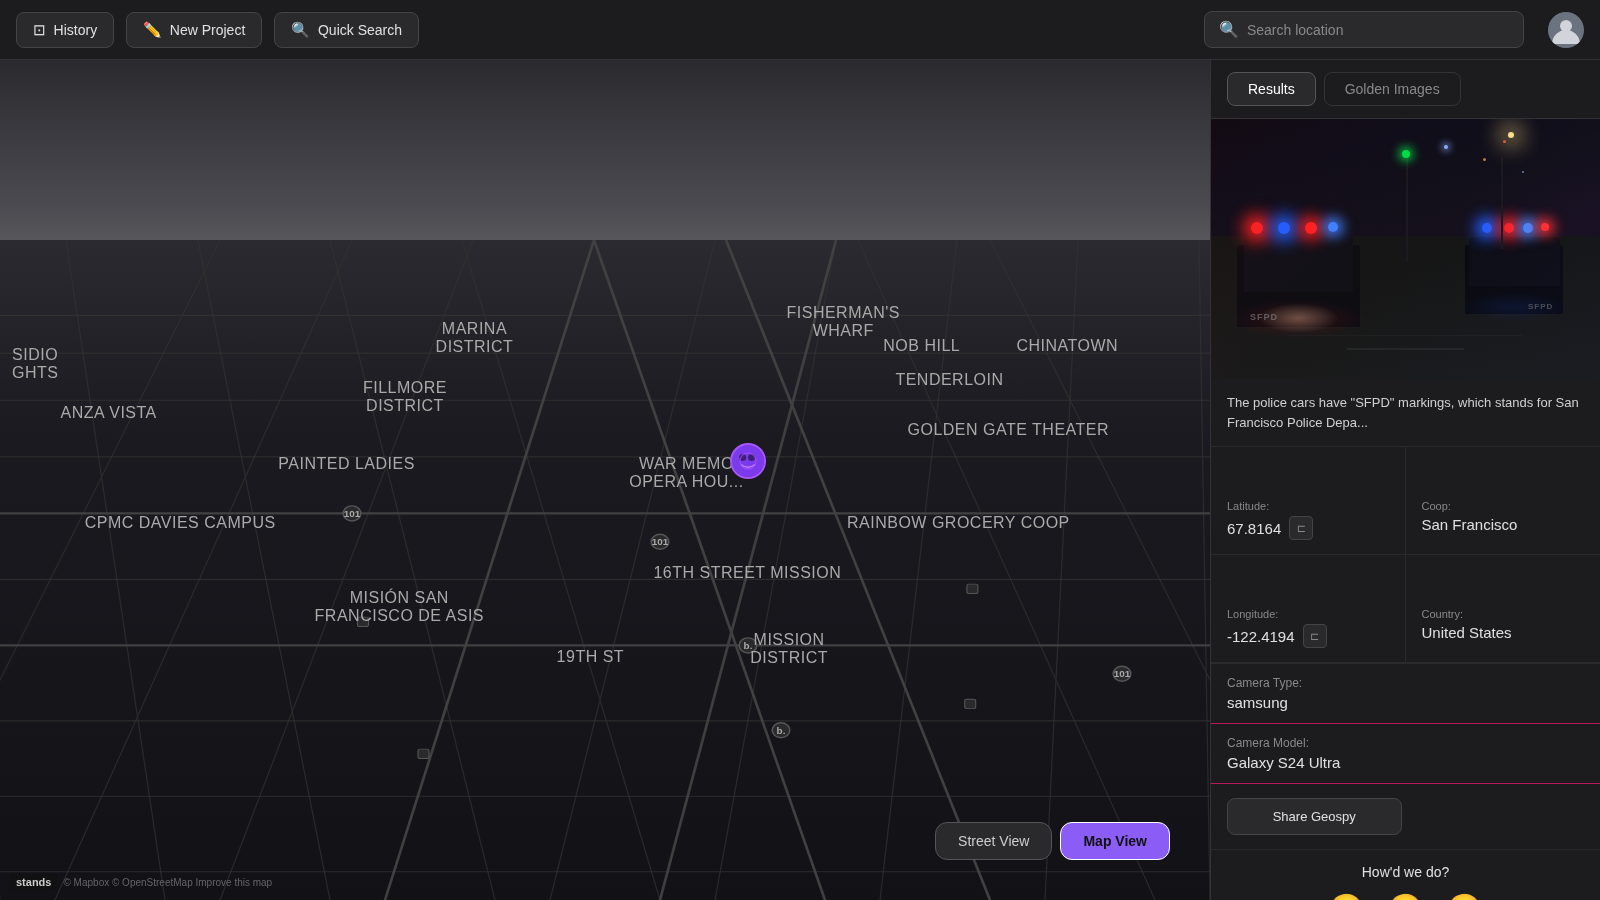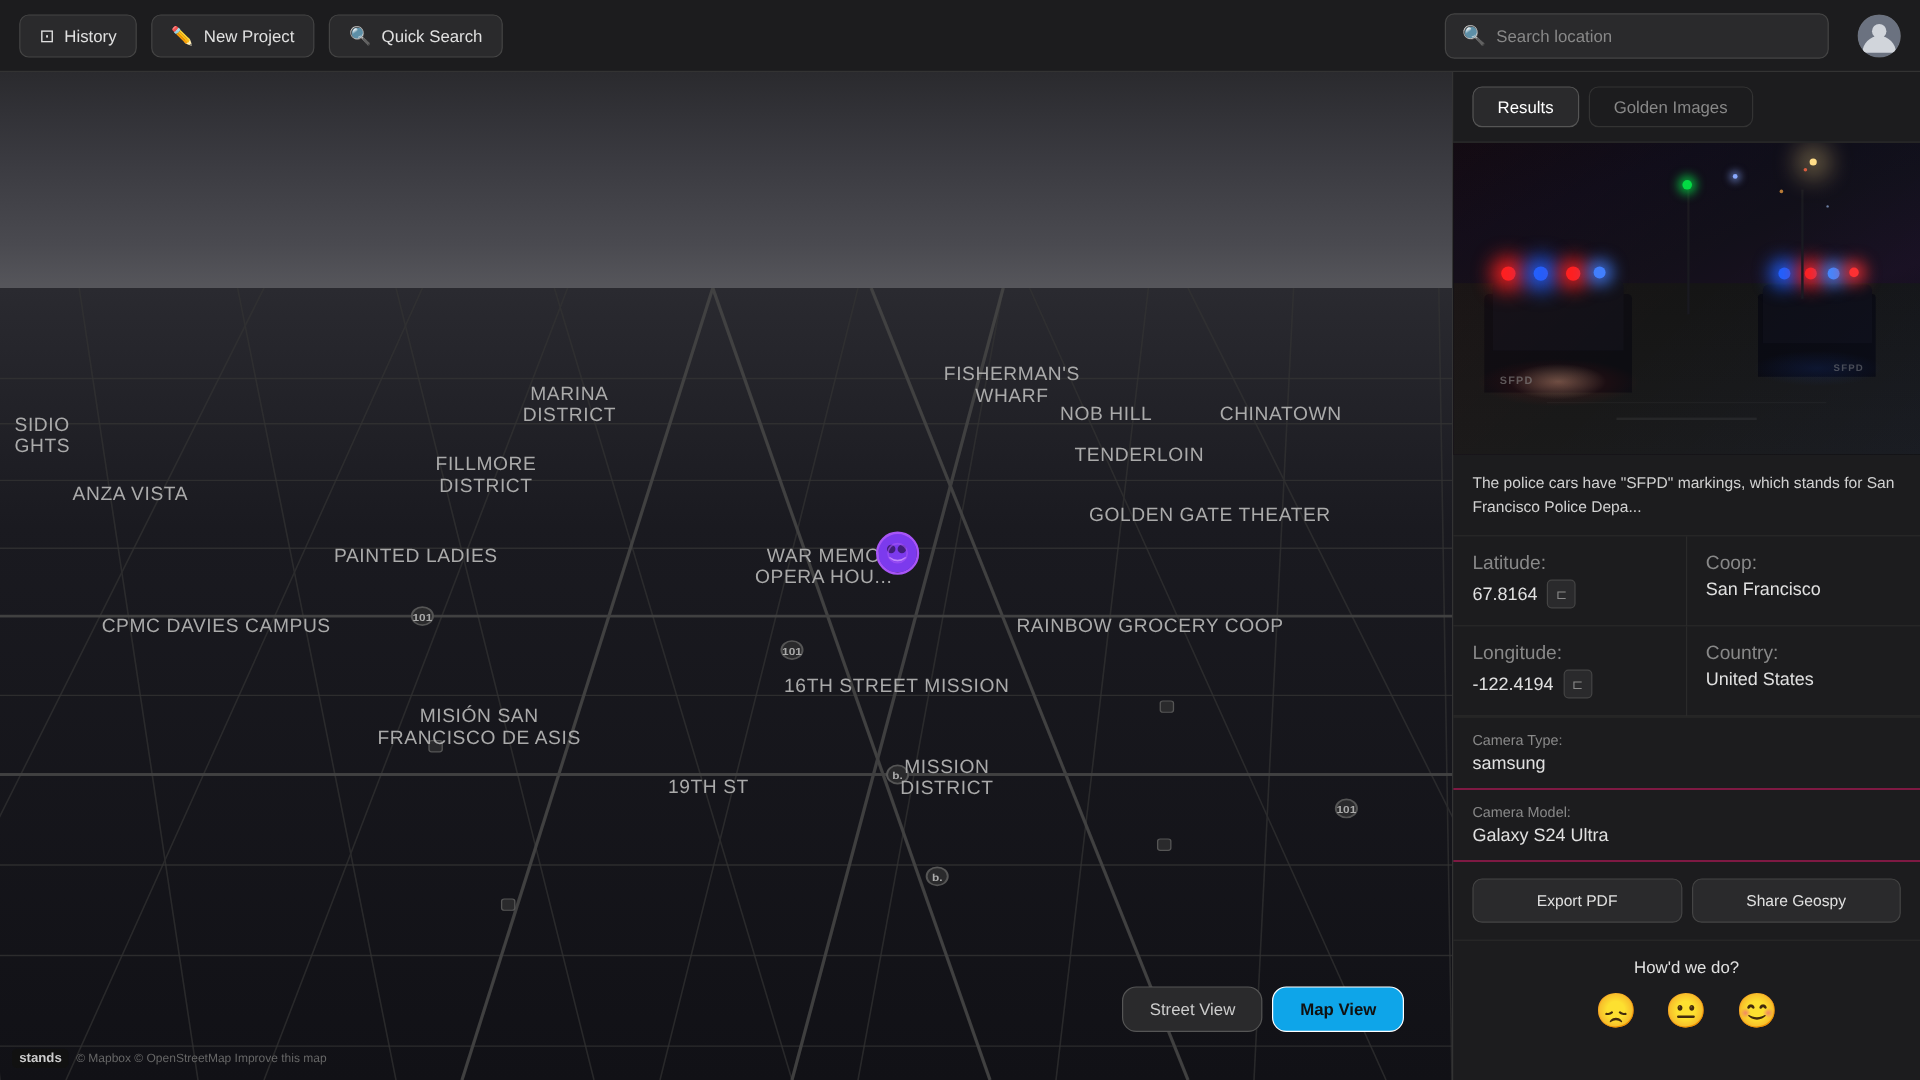--- a/index.html
+++ b/index.html
@@ -81,21 +81,21 @@
 
     
     .map-controls {
       position: absolute; bottom: 40px; right: 40px; display: flex; gap: 8px; align-items: center;
     }
     .map-btn {
       padding: 10px 22px; border-radius: 12px; font-size: 14px; font-weight: 500;
       cursor: pointer; border: 1px solid #555;
     }
     .map-btn-street { background: #2a2a2c; color: #ccc; }
-    .map-btn-map { background: #0ea5e9; color: #111; font-weight: 600; border-color: #fff; }
+    .map-btn-map { background: #8b5cf6; color: #111; font-weight: 600; border-color: #fff; }
 
     
     .mapbox-attr {
       position: absolute; bottom: 10px; left: 10px; display: flex; align-items: center; gap: 6px;
     }
     .mapbox-logo {
       background: #111; border-radius: 4px; padding: 2px 6px;
       color: #ccc; font-size: 11px; font-weight: 700;
     }
     .mapbox-copy {
@@ -132,21 +132,21 @@
 
     
     .metadata-grid {
       display: grid; grid-template-columns: 1fr 1fr; gap: 0;
       border-bottom: 1px solid #2a2a2a;
     }
     .meta-item {
       padding: 14px 16px; border-bottom: 1px solid #2a2a2a;
     }
     .meta-item:nth-child(odd) { border-right: 1px solid #2a2a2a; }
-    .meta-label { color: #888; font-size: 16px; margin-bottom: 4px; }
+    .meta-label { color: #888; font-size: 11px; margin-bottom: 4px; margin-top: 39px; }
     .meta-value { color: #e0e0e0; font-size: 15px; font-weight: 500; }
     .meta-value-row { display: flex; align-items: center; gap: 8px; }
     .copy-btn {
       background: #2a2a2c; border: 1px solid #444; border-radius: 4px;
       color: #888; width: 24px; height: 24px; display: flex; align-items: center;
       justify-content: center; cursor: pointer; font-size: 11px;
     }
 
     
     .camera-section {
@@ -439,21 +439,20 @@
     <div class="camera-section">
       <div class="camera-label">Camera Type:</div>
       <div class="camera-value">samsung</div>
     </div>
     <div class="camera-section">
       <div class="camera-label">Camera Model:</div>
       <div class="camera-value">Galaxy S24 Ultra</div>
     </div>
 
     <div class="action-btns">
-      <button class="action-btn">Export PDF</button>
       <button class="action-btn">Share Geospy</button>
     </div>
 
     <div class="feedback-section">
       <div class="feedback-label">How'd we do?</div>
       <div class="feedback-emojis">
         <span class="feedback-emoji">😞</span>
         <span class="feedback-emoji">😐</span>
         <span class="feedback-emoji">😊</span>
       </div>

